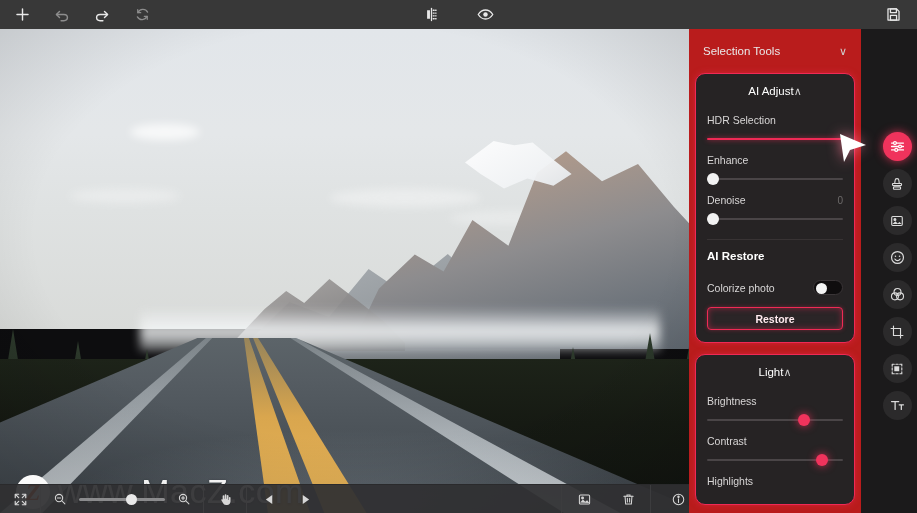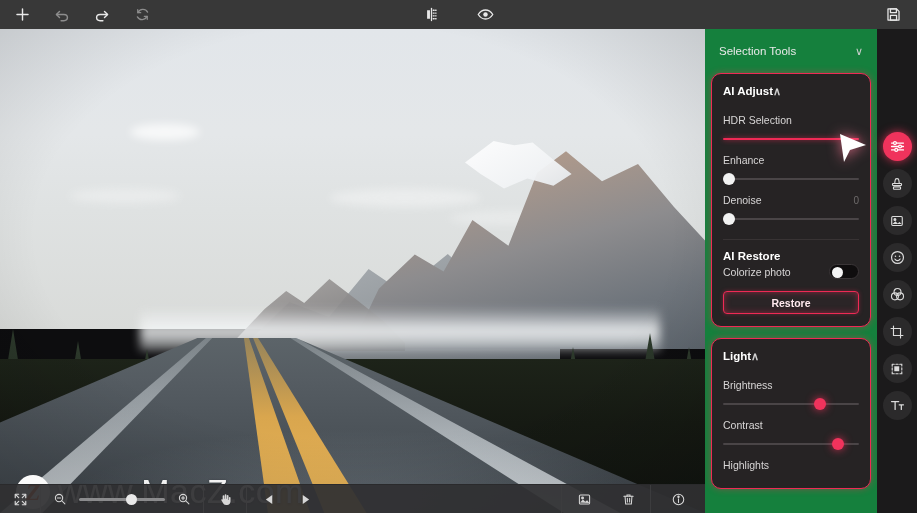--- a/index.html
+++ b/index.html
@@ -143,35 +143,35 @@
     width: 86px; height: 3px; background: #8b8b8d; border-radius: 2px;
     position: relative; margin: 0 8px;
   }
   .zoom-knob {
     position: absolute; top: -4px; left: 47px; width: 11px; height: 11px;
     border-radius: 50%; background: #e9e9e9;
   }
 
   
   .panel {
-    position: absolute; right: 40px; top: 29px; width: 172px; height: 484px;
-    background: #15803d; overflow: hidden;
+    position: absolute; right: 56px; top: 29px; width: 172px; height: 484px;
+    background: #b91c1c; overflow: hidden;
   }
   .sel-tools {
     display: flex; align-items: center; justify-content: space-between;
     padding: 0 14px; height: 44px; color: #e9e9e9; font-size: 11.5px;
   }
   .group {
     margin: 0 6px 11px 6px; border: 1.4px solid #ef2a55; border-radius: 10px;
     background: #262324; box-shadow: 0 0 7px rgba(239,42,85,.45);
     padding: 0 0 10px 0;
   }
   .group-head {
-    display: flex; align-items: center; justify-content: flex-start;
-    padding: 11px 11px 8px 11px; color: #fff; font-size: 11.5px; font-weight: bold;
+    display: flex; align-items: center; justify-content: center;
+    padding: 11px 11px 8px 11px; color: #fff; font-size: 11.5px; font-weight: normal;
   }
   .ctrl { padding: 0 11px; }
   .ctrl-label {
     display: flex; align-items: center; justify-content: space-between;
     color: #d8d6d6; font-size: 10.5px; margin-bottom: 7px; margin-top: 9px;
   }
   .ctrl-val { color: #6e6b6b; font-size: 10px; }
   .slider { position: relative; height: 12px; }
   .sl-track {
     position: absolute; top: 5px; left: 0; right: 0; height: 2px;
@@ -182,21 +182,21 @@
     position: absolute; top: 0; width: 12px; height: 12px; border-radius: 50%;
     background: #f2f2f2; cursor: pointer;
   }
   .sl-knob.red {
     background: #f0335c; box-shadow: 0 0 9px rgba(240,51,92,.85);
   }
   .divider { height: 1px; background: #383334; margin: 14px 11px 4px 11px; }
   .sub-title { color: #fff; font-size: 11.5px; font-weight: bold; padding: 0 11px; margin-top: 10px; }
   .toggle-row {
     display: flex; align-items: center; justify-content: space-between;
-    padding: 0 11px; margin-top: 2px; color: #d8d6d6; font-size: 10.5px;
+    padding: 0 11px; margin-top: 18px; color: #d8d6d6; font-size: 10.5px;
   }
   .toggle {
     width: 30px; height: 15px; border-radius: 8px; background: #0f0d0e;
     border: 1px solid #3a3537; position: relative; cursor: pointer;
   }
   .toggle .knob {
     position: absolute; top: 1.5px; left: 2px; width: 11px; height: 11px;
     border-radius: 50%; background: #f4f4f4;
   }
   .restore-btn {

